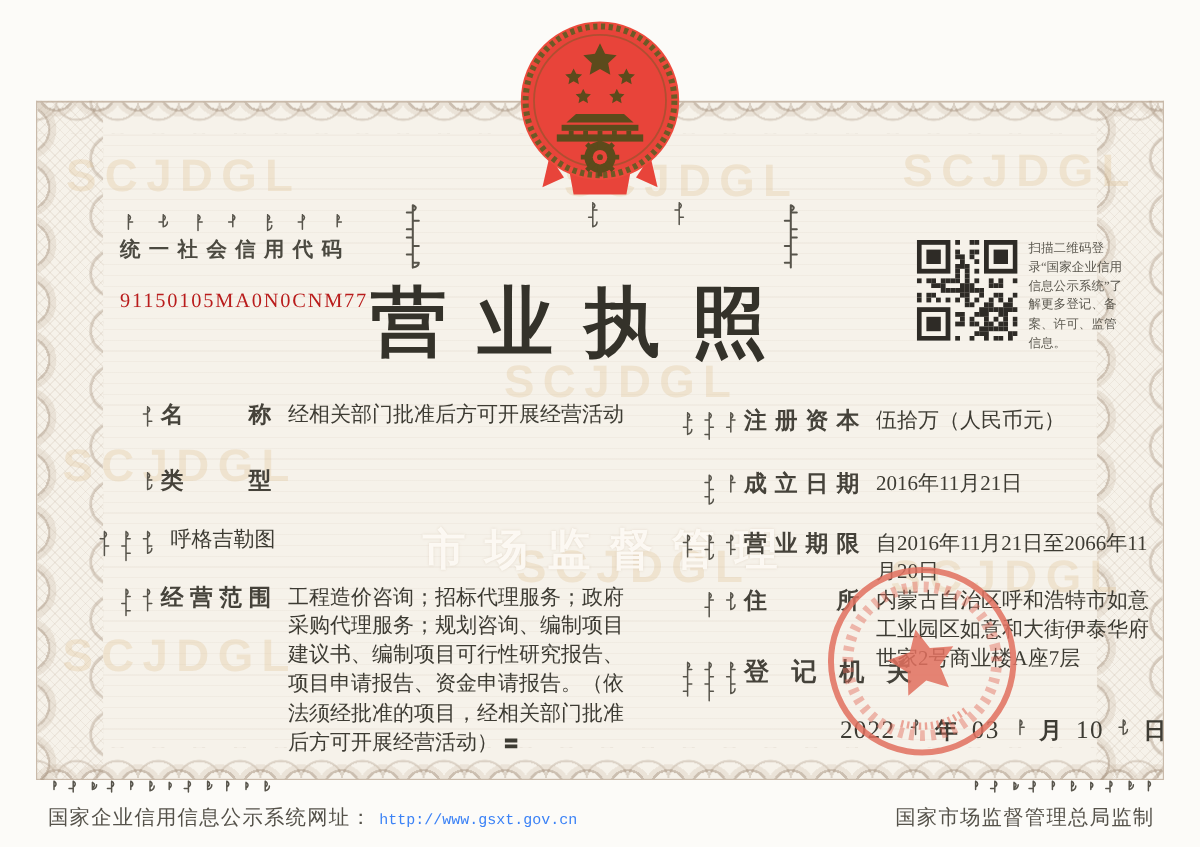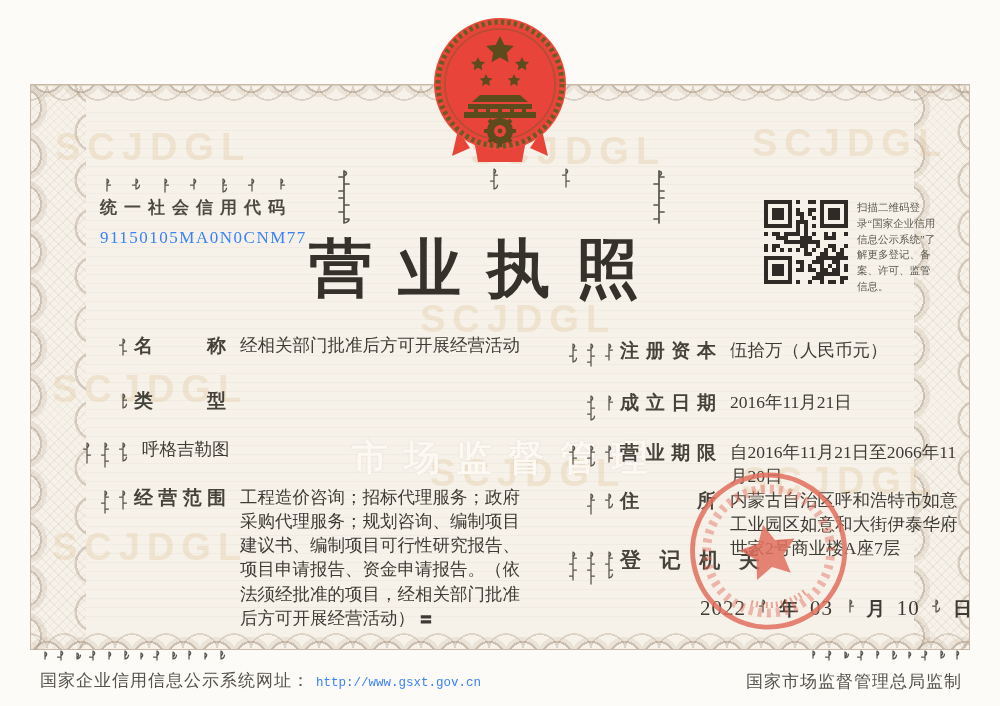--- a/index.html
+++ b/index.html
@@ -31,21 +31,21 @@
   .wm{position:absolute;font-family:"Liberation Sans",sans-serif;font-weight:bold;
       font-size:38px;letter-spacing:7px;color:rgba(222,192,146,.30);pointer-events:none;}
   .wm-center{position:absolute;left:352px;top:390px;font-size:36px;letter-spacing:16px;
       font-weight:bold;color:rgba(253,250,244,.95);text-shadow:0 0 2px rgba(205,185,160,.45);
       pointer-events:none;margin-top:44px;}
   
   .emblem{position:absolute;left:428px;top:12px;z-index:5;}
   .credit-block{position:absolute;left:100px;top:196px;}
   .credit-label{font-family:"Liberation Sans",sans-serif;font-weight:bold;font-size:17px;
       letter-spacing:7px;color:#4b4940;}
-  .credit-code{margin-top:9px;font-size:17px;letter-spacing:1.5px;color:#3b82f6;}
+  .credit-code{margin-top:22px;font-size:17px;letter-spacing:1.5px;color:#b91c1c;}
   .license-title{position:absolute;left:283px;top:226px;width:450px;text-align:left;
       font-family:Liberation Sans, sans-serif;font-weight:900;font-size:63px;
       letter-spacing:26px;text-indent:26px;color:#34322a;}
   .qr-block{position:absolute;left:764px;top:200px;display:flex;}
   .qr-caption{width:80px;margin-left:9px;font-size:10.5px;line-height:1.5;color:#5c5950;
       font-family:"Liberation Serif",serif;}
   
   .mg{display:inline-block;vertical-align:top;}
   .m-under-emblem{position:absolute;left:489px;top:166px;display:flex;gap:62px;}
   .m-above-code{position:absolute;left:102px;top:176px;display:flex;gap:19px;}
@@ -66,21 +66,21 @@
   .scope-end{display:inline-block;margin-left:4px;color:#3d3b33;font-weight:bold;font-size:14px;}
   .registrar{position:absolute;left:538px;top:546px;display:flex;align-items:flex-start;}
   .registrar .flabel{width:150px;font-size:21px;letter-spacing:10px;}
   .date-row{position:absolute;left:700px;top:596px;width:272px;display:flex;
       justify-content:space-between;align-items:baseline;font-size:21px;color:#3d3b33;}
   .date-row .num{font-family:"Liberation Serif",serif;letter-spacing:1px;}
   .date-row .unit{font-family:"Liberation Sans",sans-serif;font-weight:bold;font-size:19px;}
   .seal{position:absolute;left:686px;top:468px;transform:rotate(-12deg);opacity:.85;z-index:4;}
   
   .footer-left{position:absolute;left:40px;top:648px;}
-  .footer-right{position:absolute;right:38px;top:648px;text-align:right;font-family:Liberation Mono, monospace;}
+  .footer-right{position:absolute;right:38px;top:648px;text-align:right;}
   .f-mong{display:flex;gap:6px;margin-bottom:2px;}
   .footer-right .f-mong{justify-content:flex-end;}
   .f-text{font-size:17px;color:#55524a;letter-spacing:1px;}
   .f-url{font-family:"Liberation Mono",monospace;font-size:12.5px;color:#3b82f6;margin-left:6px;}
 </style>
 </head>
 <body>
 
 <div id="page">
 

